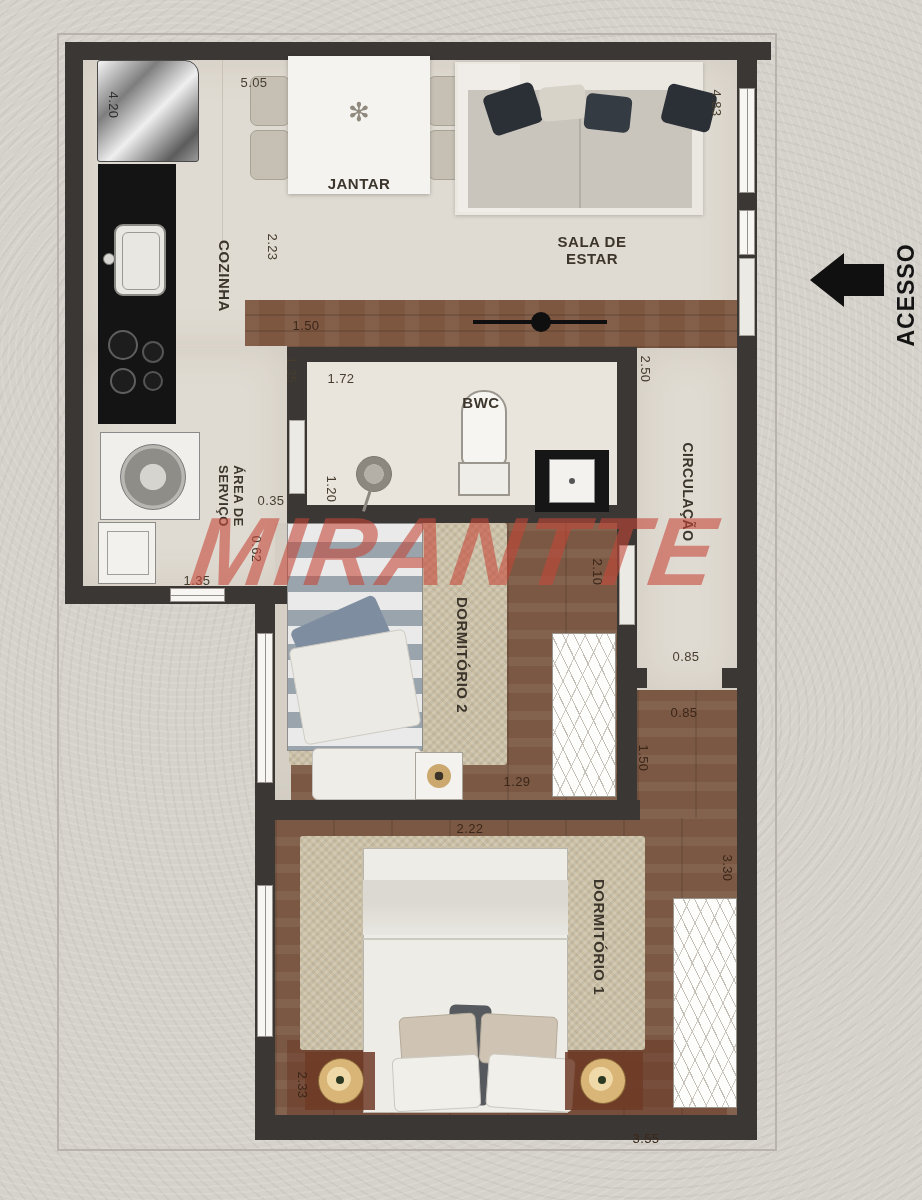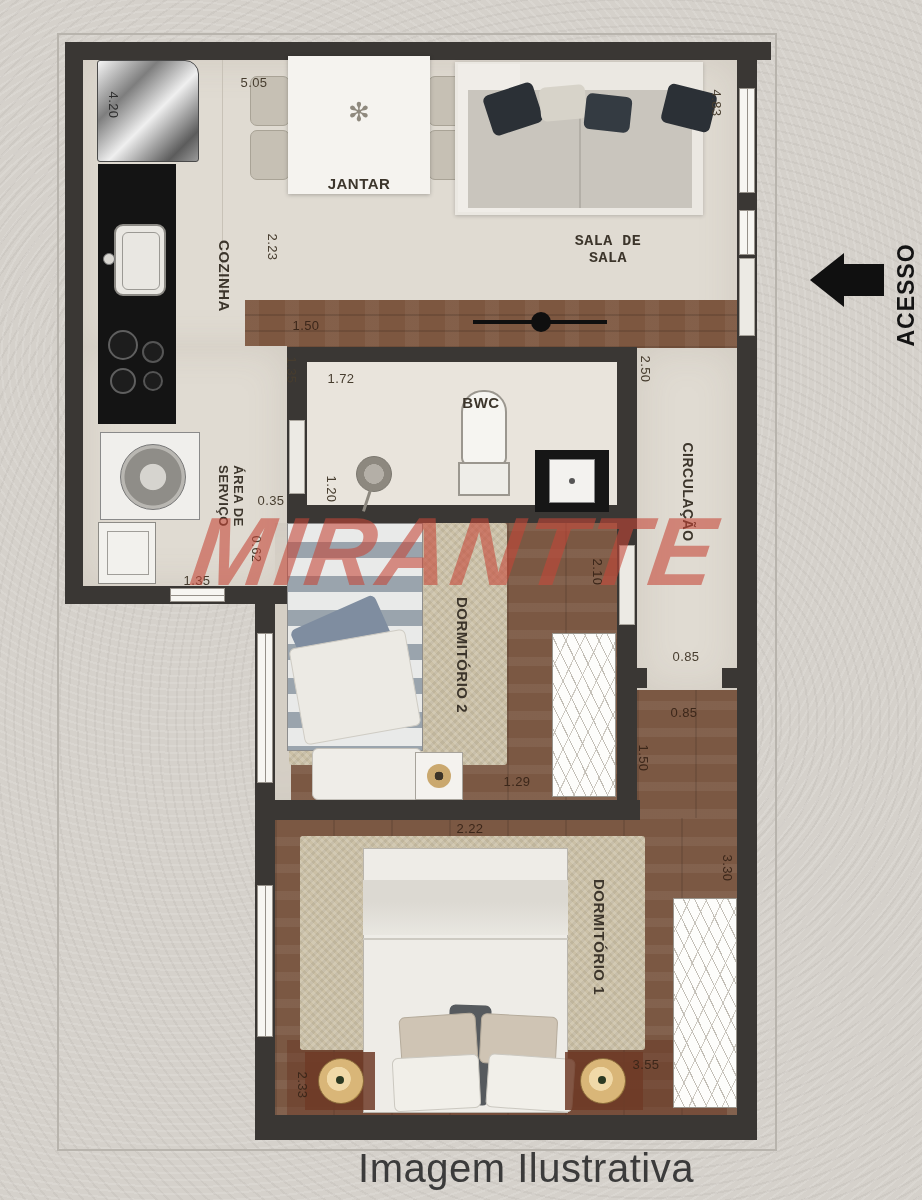--- a/index.html
+++ b/index.html
@@ -188,23 +188,23 @@
   <div class="circle" style="left:580px;top:1058px;width:44px;height:44px;
        background:radial-gradient(circle at 45% 45%,#f0d9a8 0 34%,#d9b678 36% 70%,#c9a35e 72% 100%);border:1px solid #8a6a3a;"></div>
   <div class="circle" style="left:598px;top:1076px;width:8px;height:8px;background:#2c3a22;"></div>
   <div class="hatch" style="left:673px;top:898px;width:64px;height:210px;"></div>
 
   <div class="arrow-head" style="left:810px;top:253px;"></div>
   <div class="abs" style="left:842px;top:264px;width:42px;height:32px;background:#101010;"></div>
 
   <div class="room rot" style="left:224px;top:276px;">COZINHA</div>
   <div class="room" style="left:359px;top:184px;">JANTAR</div>
-  <div class="room" style="left:608px;top:250px;font-family:Liberation Mono, monospace;">
+  <div class="room" style="left:592px;top:250px;">
     <span style="display:block;">SALA DE</span>
-    <span style="display:block;">SALA</span>
+    <span style="display:block;">ESTAR</span>
   </div>
   <div class="room" style="left:481px;top:403px;">BWC</div>
   <div class="room rot" style="left:230px;top:496px;font-size:13px;">
     <span style="display:block;">ÁREA DE</span>
     <span style="display:block;">SERVIÇO</span>
   </div>
   <div class="room rot" style="left:688px;top:492px;font-size:14px;">CIRCULAÇÃO</div>
   <div class="room rot" style="left:462px;top:655px;">DORMITÓRIO 2</div>
   <div class="room rot" style="left:599px;top:937px;">DORMITÓRIO 1</div>
 
@@ -221,19 +221,18 @@
   <div class="dim rot" style="left:256px;top:549px;">0.62</div>
   <div class="dim" style="left:197px;top:580px;">1.35</div>
   <div class="dim" style="left:686px;top:656px;">0.85</div>
   <div class="dim on-wood" style="left:684px;top:712px;">0.85</div>
   <div class="dim rot on-wood" style="left:643px;top:758px;">1.50</div>
   <div class="dim rot on-wood" style="left:597px;top:572px;">2.10</div>
   <div class="dim on-wood" style="left:517px;top:781px;">1.29</div>
   <div class="dim on-wood" style="left:470px;top:828px;">2.22</div>
   <div class="dim rot on-wood" style="left:727px;top:868px;">3.30</div>
   <div class="dim rot on-wood" style="left:302px;top:1085px;">2.33</div>
-  <div class="dim on-wood" style="left:646px;top:1064px;">3.55</div>
+  <div class="dim on-wood" style="left:646px;top:1138px;">3.55</div>
 
   <div id="acesso-label">ACESSO</div>
   <div id="watermark">MIRANTTE</div>
-  <div id="caption">Imagem Ilustrativa</div>
 
 </div>
 
 </body></html>

